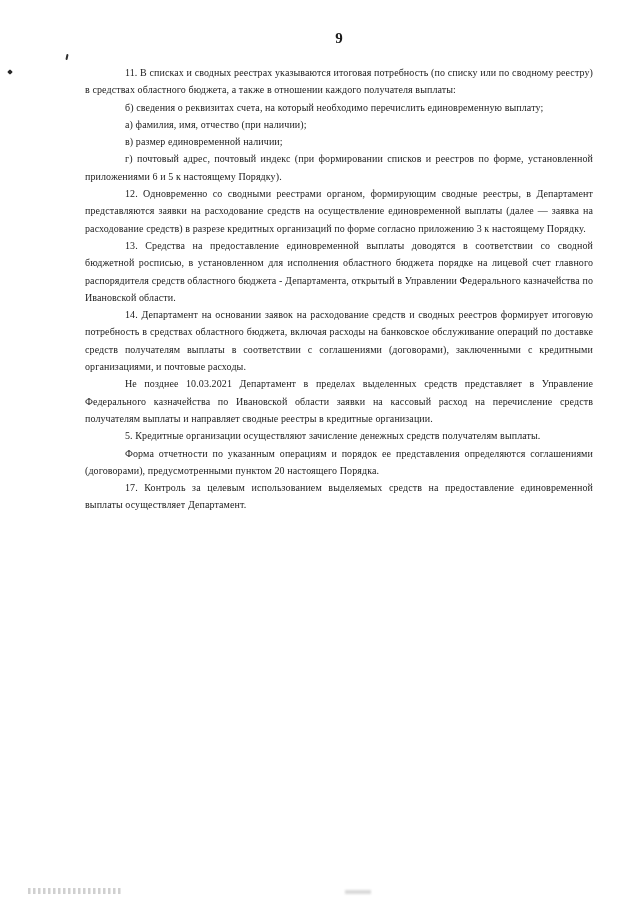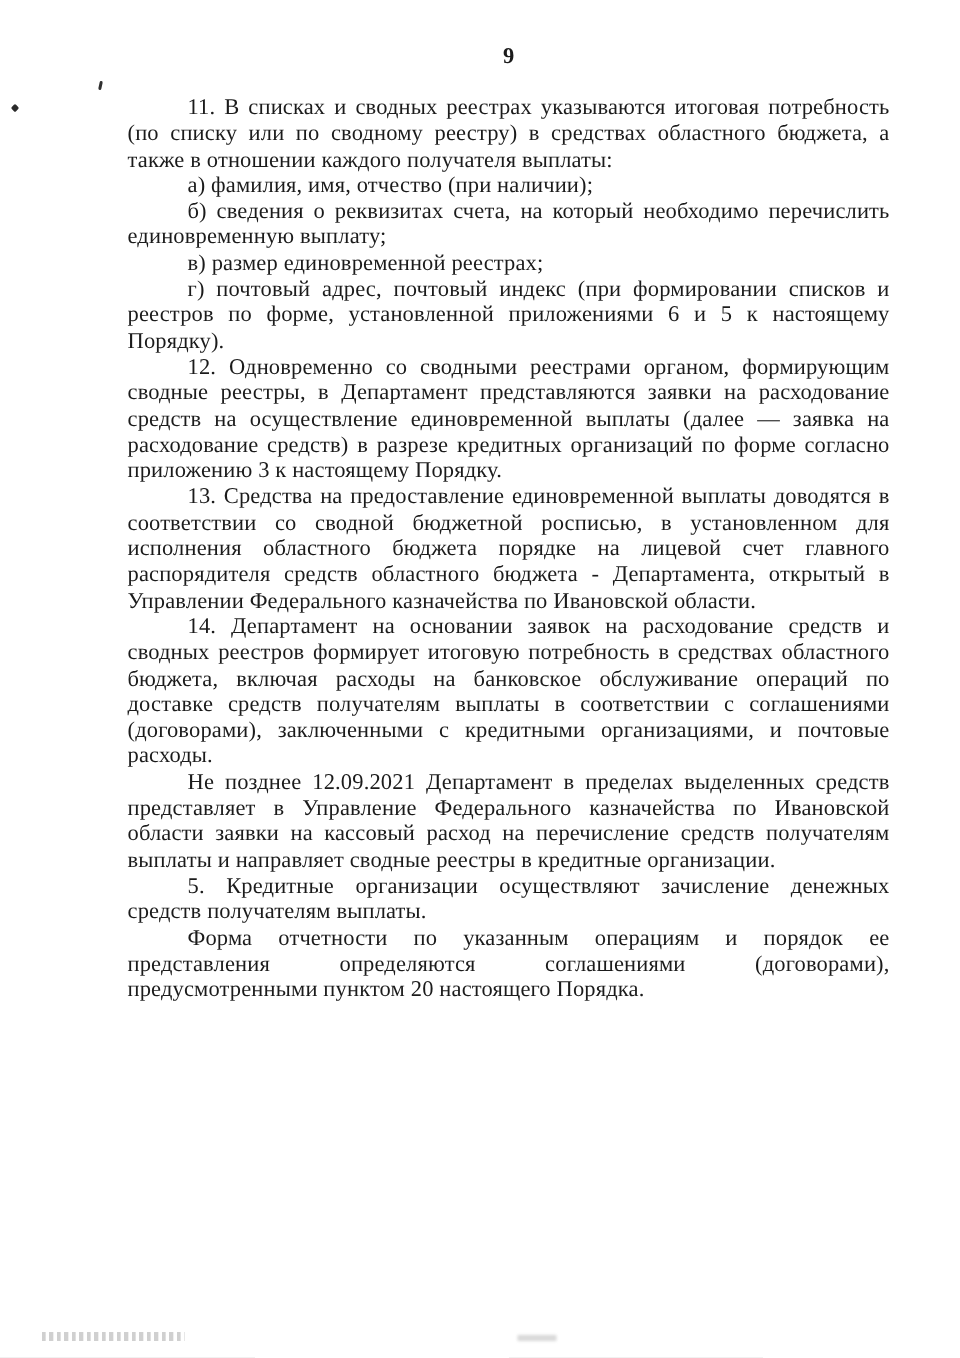--- a/index.html
+++ b/index.html
@@ -28,21 +28,21 @@
   }
   .content {
     position: absolute;
     top: 64px;
     left: 85px;
     width: 508px;
   }
   .content p {
     margin: 0;
     padding: 0;
-    font-size: 15px;
+    font-size: 10px;
     line-height: 17.3px;
     text-align: justify;
     text-indent: 40px;
     letter-spacing: 0.1px;
   }
   
   .artifact-dot {
     position: absolute;
     left: 8px;
     top: 70px;
@@ -92,28 +92,29 @@
 
 <div class="page">
 
   <div class="page-number">9</div>
 
   <span class="artifact-dot"></span>
   <span class="artifact-tick"></span>
 
   <div class="content">
     <p>11. В списках и сводных реестрах указываются итоговая потребность (по списку или по сводному реестру) в средствах областного бюджета, а также в отношении каждого получателя выплаты:</p>
+    <p>б) сведения о реквизитах счета, на который необходимо перечислить единовременную выплату;</p>
     <p>а) фамилия, имя, отчество (при наличии);</p>
-    <p>б) сведения о реквизитах счета, на который необходимо перечислить единовременную выплату;</p>
-    <p>в) размер единовременной реестрах;</p>
+    <p>в) размер единовременной наличии;</p>
     <p>г) почтовый адрес, почтовый индекс (при формировании списков и реестров по форме, установленной приложениями 6 и 5 к настоящему Порядку).</p>
     <p>12. Одновременно со сводными реестрами органом, формирующим сводные реестры, в Департамент представляются заявки на расходование средств на осуществление единовременной выплаты (далее — заявка на расходование средств) в разрезе кредитных организаций по форме согласно приложению 3 к настоящему Порядку.</p>
     <p>13. Средства на предоставление единовременной выплаты доводятся в соответствии со сводной бюджетной росписью, в установленном для исполнения областного бюджета порядке на лицевой счет главного распорядителя средств областного бюджета - Департамента, открытый в Управлении Федерального казначейства по Ивановской области.</p>
     <p>14. Департамент на основании заявок на расходование средств и сводных реестров формирует итоговую потребность в средствах областного бюджета, включая расходы на банковское обслуживание операций по доставке средств получателям выплаты в соответствии с соглашениями (договорами), заключенными с кредитными организациями, и почтовые расходы.</p>
-    <p>Не позднее 12.09.2021 Департамент в пределах выделенных средств представляет в Управление Федерального казначейства по Ивановской области заявки на кассовый расход на перечисление средств получателям выплаты и направляет сводные реестры в кредитные организации.</p>
+    <p>Не позднее 10.03.2021 Департамент в пределах выделенных средств представляет в Управление Федерального казначейства по Ивановской области заявки на кассовый расход на перечисление средств получателям выплаты и направляет сводные реестры в кредитные организации.</p>
     <p>5. Кредитные организации осуществляют зачисление денежных средств получателям выплаты.</p>
     <p>Форма отчетности по указанным операциям и порядок ее представления определяются соглашениями (договорами), предусмотренными пунктом 20 настоящего Порядка.</p>
+    <p>17. Контроль за целевым использованием выделяемых средств на предоставление единовременной выплаты осуществляет Департамент.</p>
   </div>
 
   <span class="artifact-smudge"></span>
   <span class="artifact-smudge-right"></span>
 
 </div>
 
 </body></html>

